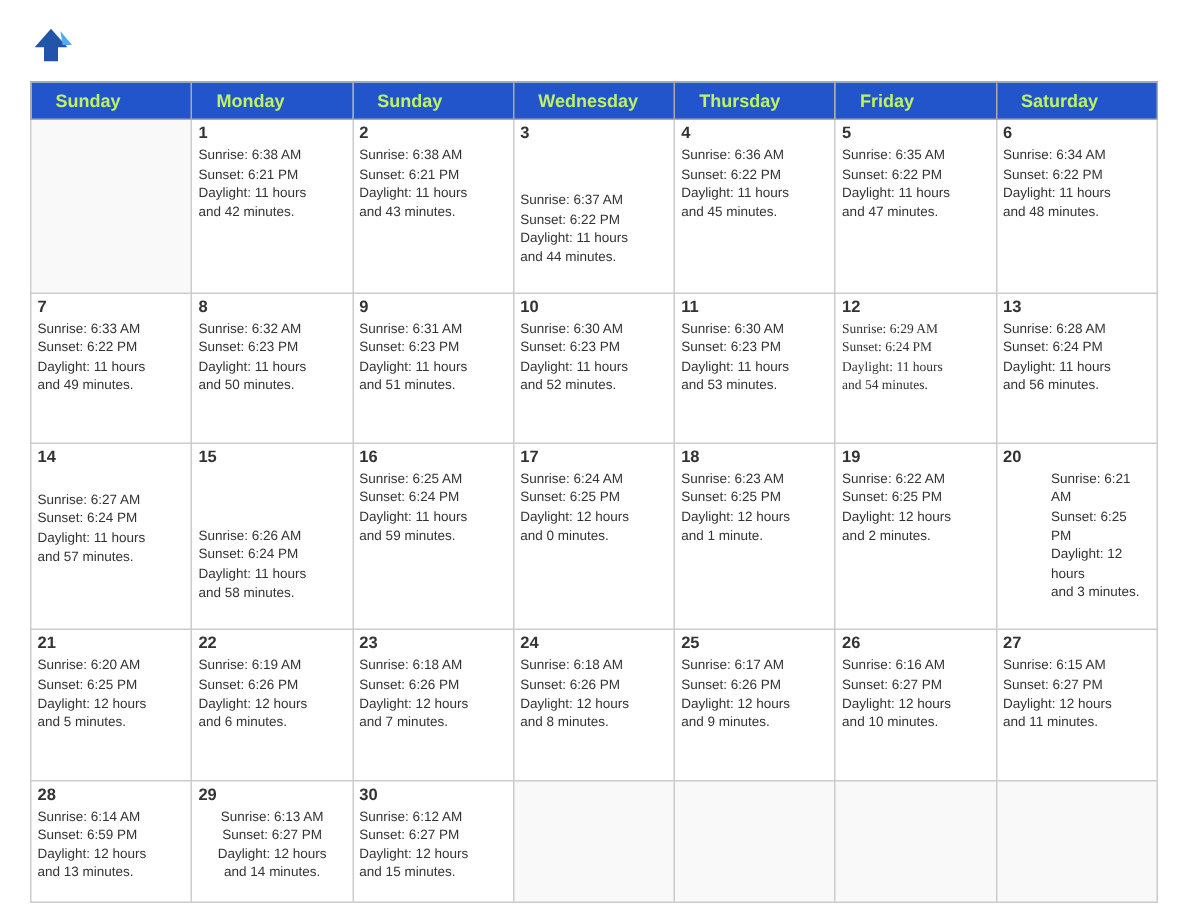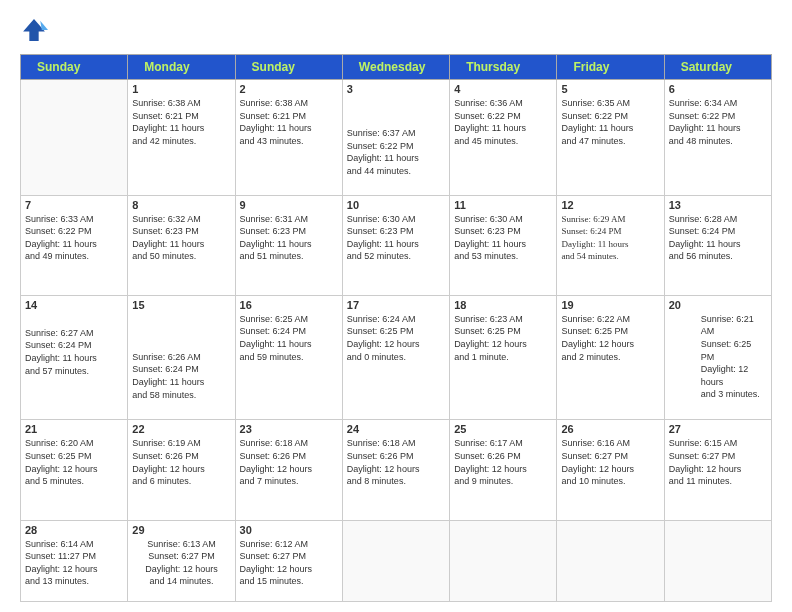--- a/index.html
+++ b/index.html
@@ -332,21 +332,21 @@
             <div class="day-info" style="white-space: pre-line;">Sunrise: 6:15 AM
 Sunset: 6:27 PM
 Daylight: 12 hours
 and 11 minutes.</div>
           </td>
         </tr>
         <tr class="last-row">
           <td>
             <span class="day-number">28</span>
             <div class="day-info" style="white-space: pre-line;">Sunrise: 6:14 AM
-Sunset: 11:27 PM
+Sunset: 6:59 PM
 Daylight: 12 hours
 and 13 minutes.</div>
           </td>
           <td>
             <span class="day-number">29</span>
             <div class="day-info" style="white-space: pre-line; text-align: center;">Sunrise: 6:13 AM
 Sunset: 6:27 PM
 Daylight: 12 hours
 and 14 minutes.</div>
           </td>

